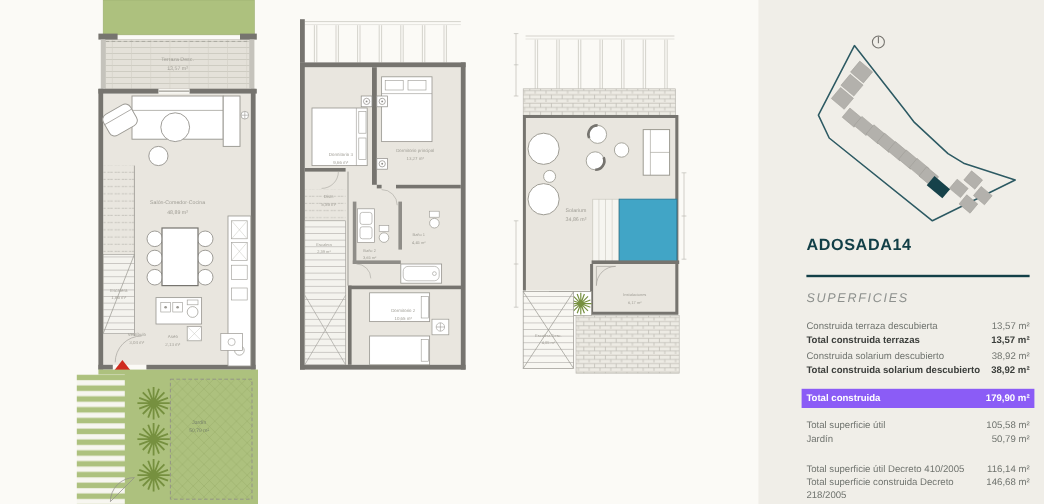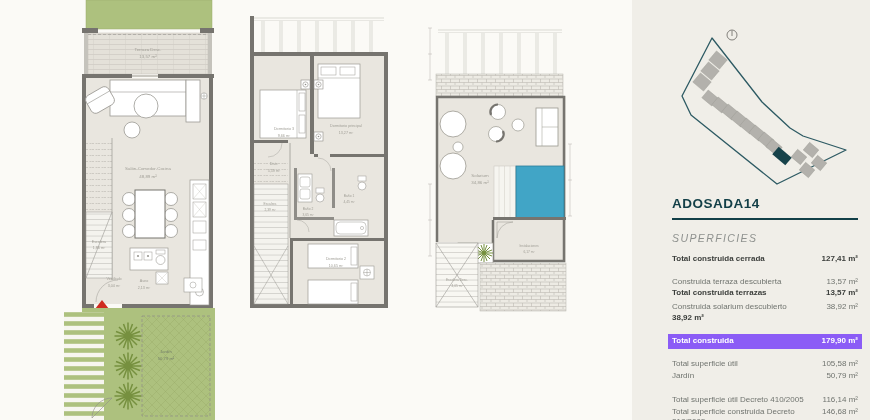--- a/index.html
+++ b/index.html
@@ -7,21 +7,21 @@
          font-family:"Liberation Sans",sans-serif;}
   .panel-bg{position:absolute;left:632px;top:0;width:238px;height:420px;background:#f0eee8;}
   svg{position:absolute;}
   svg text{font-family:"Liberation Sans",sans-serif;}
   .t4{font-size:4.4px;fill:#a09e96;text-anchor:middle;}
   .t36{font-size:3.7px;fill:#a09e96;text-anchor:middle;}
   .t32{font-size:3.3px;fill:#a09e96;text-anchor:middle;}
   .tg{font-size:4.2px;fill:#76806a;text-anchor:middle;}
   .panel{position:absolute;left:672px;top:196px;width:186px;}
   .panel-title{font-size:13.5px;font-weight:bold;color:#123f47;letter-spacing:.5px;
-               padding-bottom:7px;border-bottom:2px solid #123f47;}
+               padding-bottom:18px;border-bottom:2px solid #123f47;}
   .panel-section{margin-top:12px;font-size:10.5px;letter-spacing:1.4px;color:#8e918e;font-style:italic;}
   .rows{margin-top:9px;}
   .row{display:flex;justify-content:space-between;align-items:baseline;
        font-size:8px;color:#70746f;line-height:10.5px;margin-bottom:1px;}
   .row .cl{text-align:left;}
   .row .cv{text-align:right;white-space:nowrap;}
   .row.bold{font-weight:bold;color:#3b3e3b;}
   .row.hl{background:#8b5cf6;color:#ffffff;font-weight:bold;
           padding:2.5px 4px;margin-left:-4px;margin-right:-4px;}
   .mt10{margin-top:10px;}.mt12{margin-top:12px;}.mt14{margin-top:14px;}.mt16{margin-top:3px;}
@@ -362,37 +362,34 @@
       <rect x="-6" y="-5" width="12" height="10" transform="translate(147,162) rotate(40)"></rect>
       <rect x="-6" y="-5" width="12" height="10" transform="translate(159,155) rotate(40)"></rect>
     </g>
     <rect x="-8.5" y="-5" width="17" height="10" transform="translate(122,148) rotate(40)" fill="#16424a"></rect>
   </svg>
 
   <div class="panel">
     <div class="panel-title">ADOSADA14</div>
     <div class="panel-section">SUPERFICIES</div>
     <div class="rows">
-      <div class="row bold mt10">
-        <span class="cl">Total construida cerrada</span>
-        <span class="cv">127,41 m²</span>
-      </div>
       <div class="row mt12">
         <span class="cl">Construida terraza descubierta</span>
         <span class="cv">13,57 m²</span>
       </div>
       <div class="row bold">
         <span class="cl">Total construida terrazas</span>
         <span class="cv">13,57 m²</span>
       </div>
       <div class="row mt16">
         <span class="cl">Construida solarium descubierto</span>
         <span class="cv">38,92 m²</span>
       </div>
       <div class="row bold">
+        <span class="cl">Total construida solarium descubierto</span>
         <span class="cv">38,92 m²</span>
       </div>
       <div class="row hl mt10">
         <span class="cl">Total construida</span>
         <span class="cv">179,90 m²</span>
       </div>
       <div class="row mt10">
         <span class="cl">Total superficie útil</span>
         <span class="cv">105,58 m²</span>
       </div>

